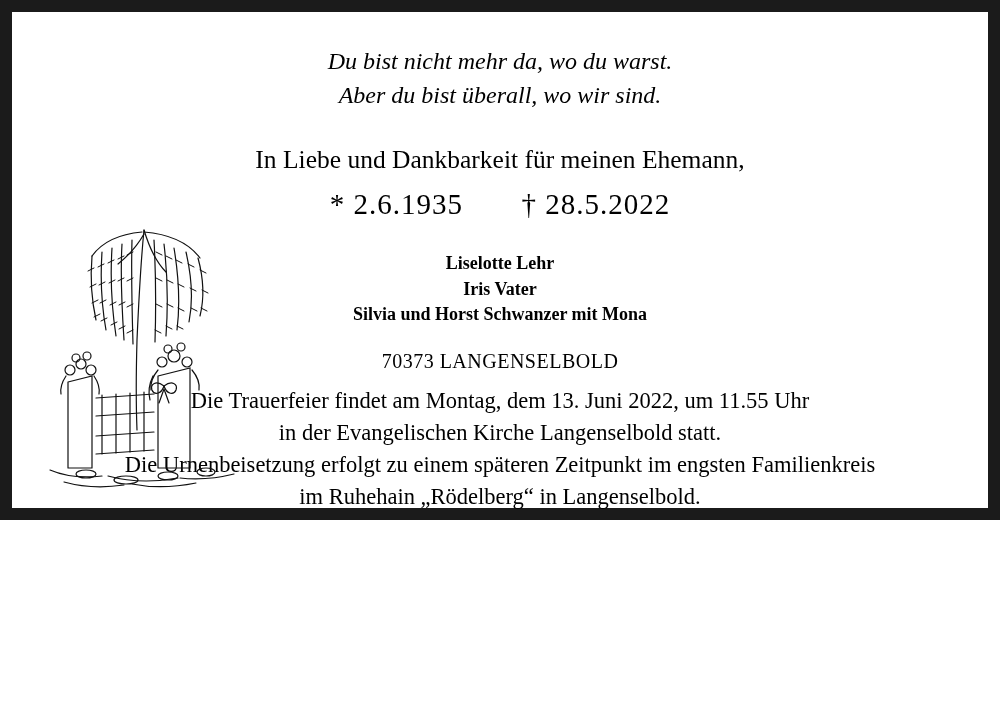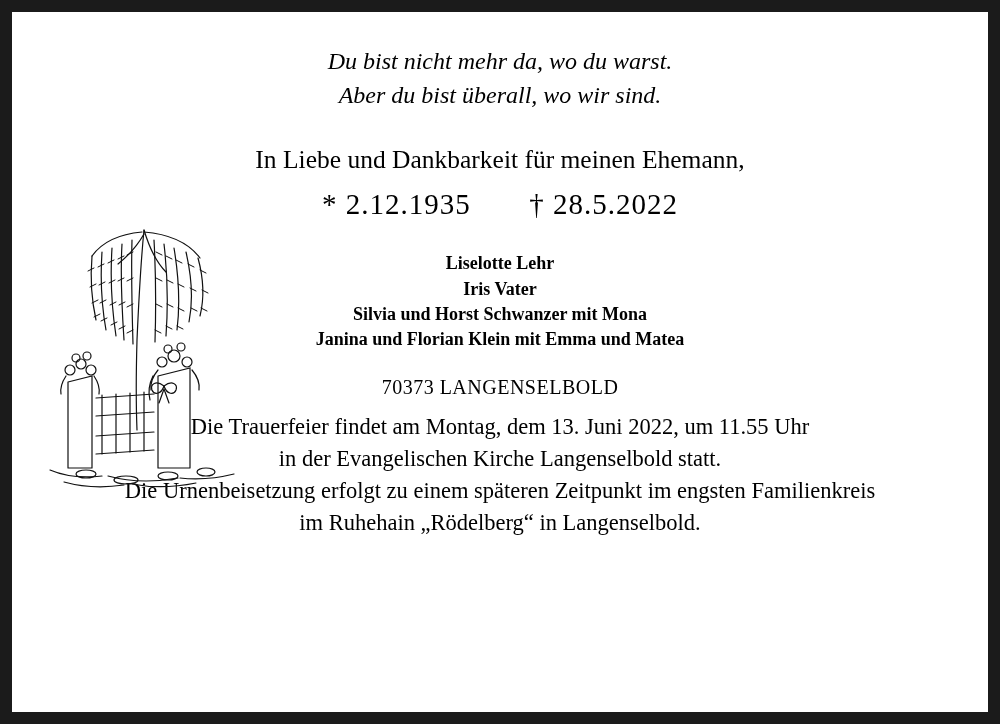--- a/index.html
+++ b/index.html
@@ -11,21 +11,21 @@
     width: 1000px;
     height: 724px;
     overflow: hidden;
     font-family: "Liberation Serif", serif;
     color: #000000;
   }
   .obituary {
     position: relative;
     box-sizing: border-box;
     width: 1000px;
-    height: 724px;
+    height: 520px;
     border: 12px solid #1b1b1b;
     background: #ffffff;
     padding: 22px 40px 10px 40px;
   }
   .motto {
     text-align: center;
     font-style: italic;
     font-size: 24px;
     line-height: 1.42;
     margin-top: 10px;
@@ -169,30 +169,29 @@
     <div>Du bist nicht mehr da, wo du warst.</div>
     <div>Aber du bist überall, wo wir sind.</div>
   </div>
 
   <div class="dedication">
     <div>In Liebe und Dankbarkeit für meinen Ehemann,</div>
   </div>
 
 
   <div class="dates">
-    <span>* 2.12.1935</span>
+    <span>* 2.6.1935</span>
     <span class="sep"></span>
     <span>† 28.5.2022</span>
   </div>
 
   <div class="mourners">
     <div>Liselotte Lehr</div>
     <div>Iris Vater</div>
     <div>Silvia und Horst Schwanzer mit Mona</div>
-    <div>Janina und Florian Klein mit Emma und Matea</div>
   </div>
 
   <div class="place">70373 LANGENSELBOLD</div>
 
   <div class="service">
     <div>Die Trauerfeier findet am Montag, dem 13. Juni 2022, um 11.55 Uhr</div>
     <div>in der Evangelischen Kirche Langenselbold statt.</div>
     <div>Die Urnenbeisetzung erfolgt zu einem späteren Zeitpunkt im engsten Familienkreis</div>
     <div>im Ruhehain „Rödelberg“ in Langenselbold.</div>
   </div>

